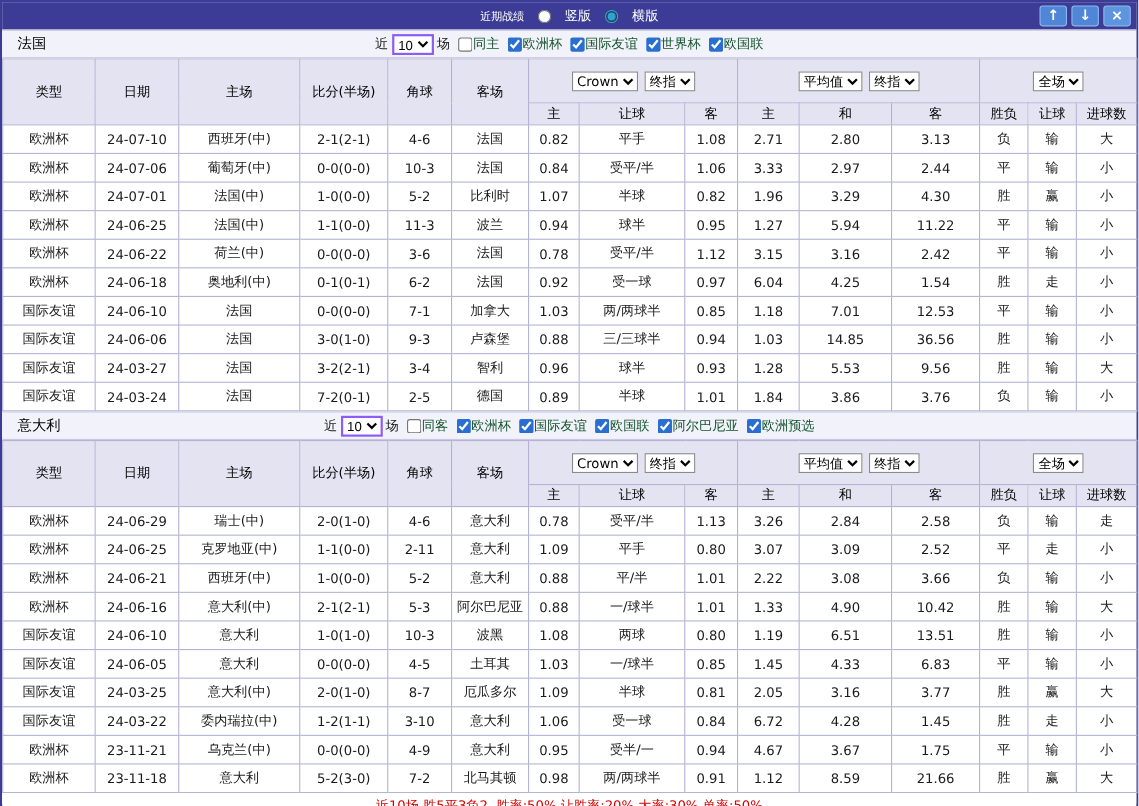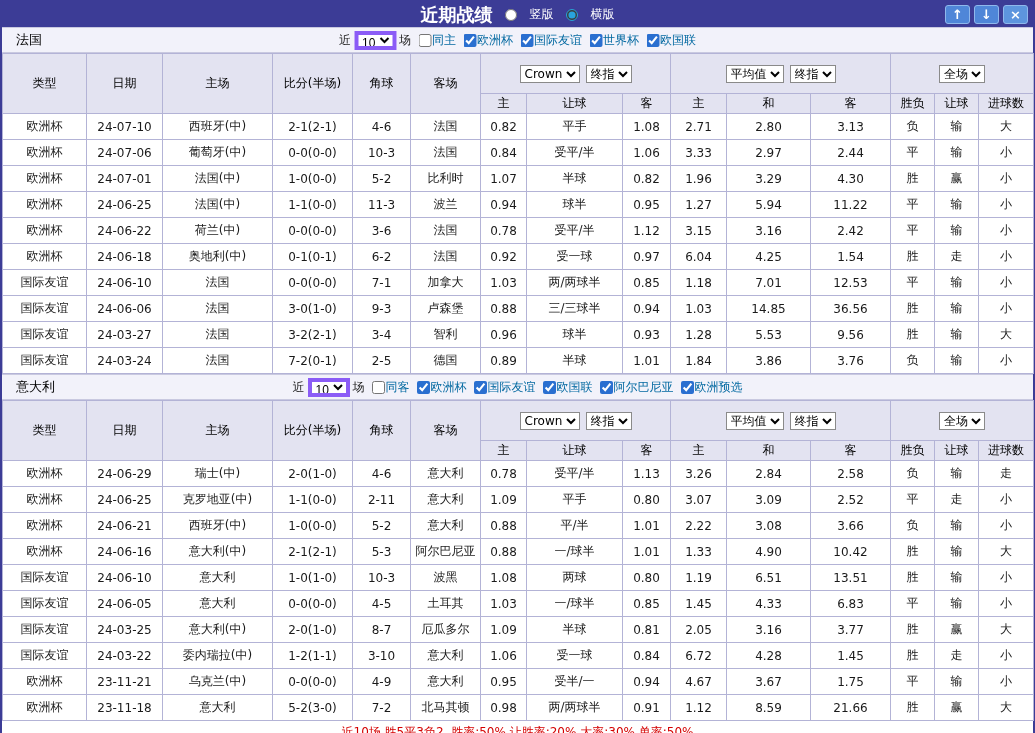--- a/index.html
+++ b/index.html
@@ -6,38 +6,38 @@
   html, body { margin:0; padding:0; }
   body {
     width:1035px; height:733px; overflow:hidden; background:#fff;
     font-family:"DejaVu Sans","Liberation Sans",sans-serif; font-size:12px;
   }
   .window { width:1035px; height:733px; border:2px solid var(--titlebar-bg,#3c3c96); background:#fff; }
 
   
   .titlebar { height:25px; background:var(--titlebar-bg,#3c3c96); position:relative; display:flex; align-items:center; }
   .titlebar-center { position:absolute; left:0; right:0; top:0; bottom:0; display:flex; justify-content:center; align-items:center; gap:12px; color:#fff; }
-  .win-title { font-weight:bold; font-size:18px; }
+  .win-title { font-weight:normal; font-size:10px; }
   .radio-label { display:inline-flex; align-items:center; gap:13px; font-size:12px; color:#fff; cursor:pointer; }
   .radio-label input { margin:0; width:12px; height:12px; accent-color:#29a3dc; }
   .titlebar-btns { margin-left:auto; display:flex; gap:4px; padding-right:5px; position:relative; z-index:1; }
   .tb-btn { width:25px; height:19px; background:var(--btn-bg,#4f86d8); color:#fff; border:1px solid #8fb8ec;
             border-radius:3px; font-size:13px; font-weight:bold; line-height:15px; padding:0; cursor:pointer;
             font-family:inherit; }
   .tb-close { background:#5d95de; }
 
   
   .section-head { height:26px; background:var(--section-bg,#f2f2fa); border-top:1px solid #c9c9e0; border-bottom:1px solid #c9c9e0;
                   display:flex; align-items:center; position:relative; }
   .team-name { margin-left:14px; font-size:13px; color:#000; }
   .filters { position:absolute; left:50%; transform:translateX(-50%); display:flex; align-items:center; gap:3px; white-space:nowrap; color:#222; }
-  .count-select { height:19px; font-size:12px; border:4px solid #8b5cf6; background:#fff; }
+  .count-select { height:19px; font-size:12px; border:2px solid #8b5cf6; background:#fff; }
   .cb { display:inline-flex; align-items:center; gap:1px; margin-left:4px; cursor:pointer; }
   .cb input { width:13px; height:13px; margin:0; accent-color:#2a6fd0; }
-  .cb-text { color:#0369a1; }
+  .cb-text { color:#14532d; }
 
   
   table.grid { width:100%; border-collapse:collapse; table-layout:fixed; font-size:12px; }
   .grid th, .grid td { border:1px solid var(--grid,#b3b3d6); text-align:center; padding:0; white-space:nowrap; overflow:hidden; }
   .grid thead th { background:var(--header-bg,#e3e3f1); font-weight:normal; color:#000; height:20px; }
   .grid thead th.dd-cell { height:40px; }
   .hdr-select { height:18px; font-size:12px; border:1px solid #8a8a8a; background:#fff; margin:0 3px; font-family:inherit; }
   .grid tbody td { height:26px; color:#1a1a1a; background:#fff; }
   .t-euro { background:var(--euro-bg,#8f2020); color:#fff; }
   .t-friendly { background:var(--friendly-bg,#3a68c6); color:#fff; }

